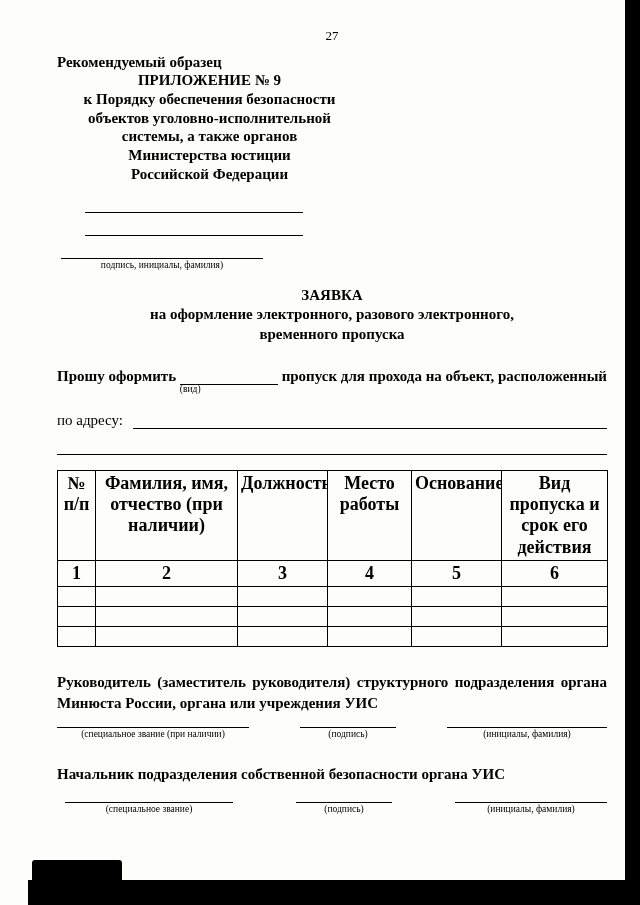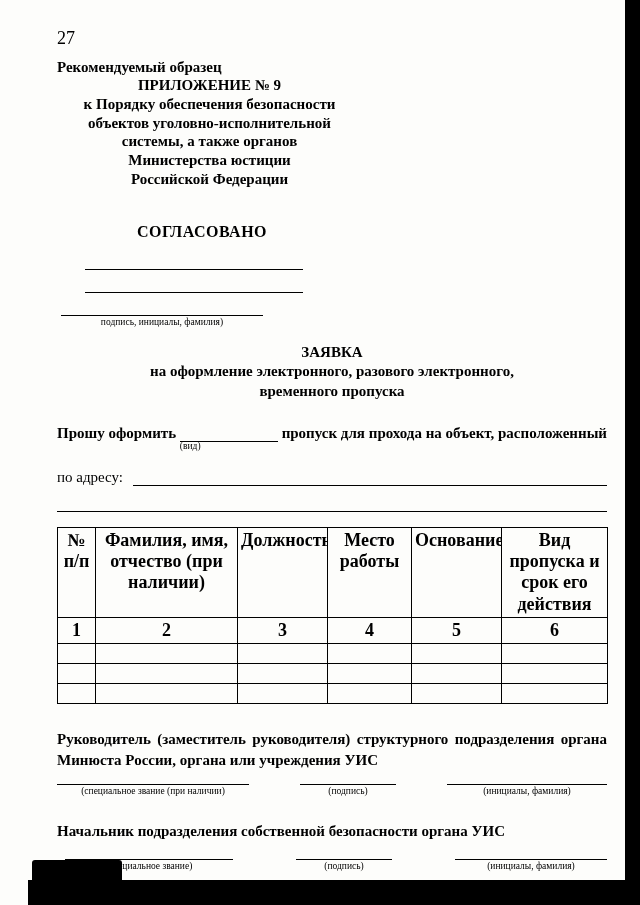--- a/index.html
+++ b/index.html
@@ -3,21 +3,21 @@
 <meta charset="utf-8">
 <style>
   html,body{margin:0;padding:0;}
   body{
     width:640px;height:905px;position:relative;overflow:hidden;
     background:#fdfdfb;color:#000;
     font-family:"Liberation Serif", serif;
   }
   .content{position:absolute;left:57px;top:28px;width:550px;}
 
-  .page-number{font-size:18px;}
+  .page-number{text-align:center;font-size:13px;}
 
   .header-row{display:flex;justify-content:center;margin-top:8px;flex-direction:column;}
   .sample-label{font-weight:bold;font-size:15px;padding-top:2px;white-space:nowrap;}
   .appendix{width:305px;text-align:center;font-weight:bold;font-size:15px;line-height:1.25;}
 
   .approval-title{margin:34px 0 0 80px;font-weight:bold;font-size:16px;letter-spacing:.5px;}
 
   .fields{margin-top:14px;}
   .field-group{width:218px;margin-left:28px;margin-bottom:8px;}
   .field-group.third{margin-left:4px;width:202px;}
@@ -77,21 +77,20 @@
     <div class="appendix">
       <div>ПРИЛОЖЕНИЕ № 9</div>
       <div>к Порядку обеспечения безопасности</div>
       <div>объектов уголовно-исполнительной</div>
       <div>системы, а также органов</div>
       <div>Министерства юстиции</div>
       <div>Российской Федерации</div>
     </div>
   </div>
 
-  <div class="approval-title">СОГЛАСОВАНО</div>
 
   <div class="fields">
     <div class="field-group">
       <div class="field-line"></div>
     </div>
     <div class="field-group">
       <div class="field-line"></div>
     </div>
     <div class="field-group third">
       <div class="field-line"></div>

